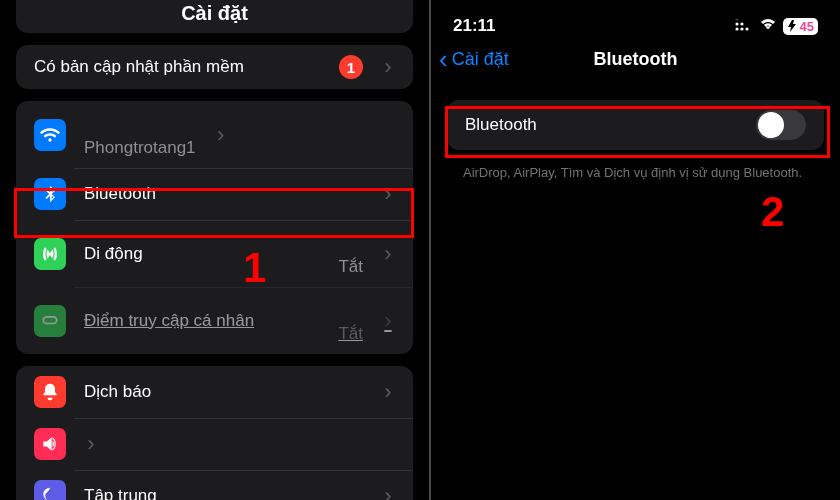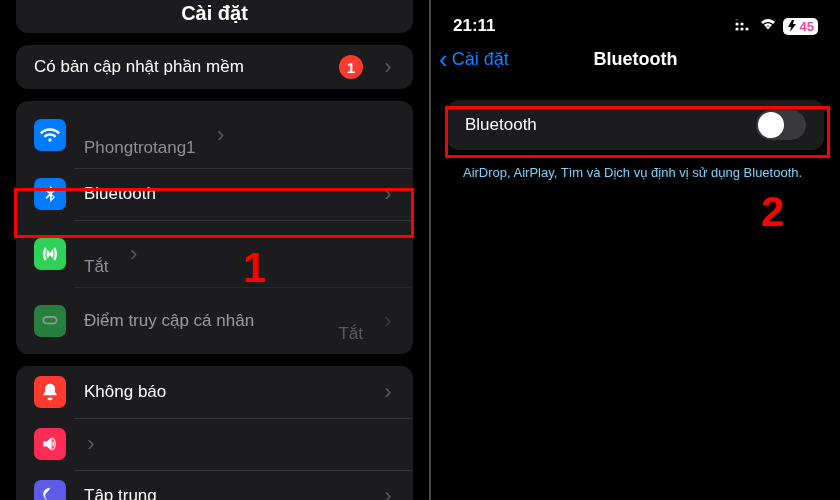--- a/index.html
+++ b/index.html
@@ -127,21 +127,21 @@
   }
   .nav-title {
     position:absolute;
     left:0; right:0;
     text-align:center;
     font-size:18px;
     font-weight:600;
     pointer-events:none;
   }
   .caption {
-    color:#7dd3fc;
+    color:#737373;
     font-size:13px;
     line-height:1.4;
     padding: 8px 32px 0;
   }
   .battery {
     display:flex; align-items:center;
     background:#fff;
     color:#ec4899;
     border-radius:5px;
     padding:1px 4px;
@@ -187,44 +187,45 @@
       <span class="label">Bluetooth</span>
       <span class="chev">›</span>
     </div>
 
     <div class="row">
       <span class="app-icon" style="background:#30d158">
         <svg viewBox="0 0 24 24">
             <path d="M6 4c-3 3-3 13 0 16l2-2c-2-2-2-10 0-12L6 4zm12 0-2 2c2 2 2 10 0 12l2 2c3-3 3-13 0-16zM9 7c-1.5 1.5-1.5 8.5 0 10l2-2c-.7-.7-.7-5.3 0-6L9 7zm6 0-2 2c.7.7.7 5.3 0 6l2 2c1.5-1.5 1.5-8.5 0-10zm-3 3a2 2 0 1 0 0 4 2 2 0 0 0 0-4z"></path>
           </svg>
       </span>
+      <span class="label">Di động</span>
       <span class="value">Tắt</span>
       <span class="chev">›</span>
     </div>
 
-    <div class="row" style="opacity:.55;">
+    <div class="row" style="opacity:.55;text-decoration:underline;">
       <span class="app-icon" style="background:#30d158">
         <svg viewBox="0 0 24 24">
             <path d="M8 6a5 5 0 0 0 0 10h8a5 5 0 0 0 0-10H8zm0 2h8a3 3 0 1 1 0 6H8a3 3 0 1 1 0-6z"></path>
           </svg>
       </span>
       <span class="label">Điểm truy cập cá nhân</span>
       <span class="value">Tắt</span>
       <span class="chev">›</span>
     </div>
   </div>
 
   <div class="group">
     <div class="row">
       <span class="app-icon" style="background:#ff3b30">
         <svg viewBox="0 0 24 24">
             <path d="M12 2a6 6 0 0 0-6 6v4l-2 3v1h16v-1l-2-3V8a6 6 0 0 0-6-6zm0 20a3 3 0 0 0 3-3H9a3 3 0 0 0 3 3z"></path>
           </svg>
       </span>
-      <span class="label">Không báo</span>
+      <span class="label">Dịch báo</span>
       <span class="chev">›</span>
     </div>
     <div class="row">
       <span class="app-icon" style="background:#ff2d55">
         <svg viewBox="0 0 24 24">
             <path d="M4 9v6h4l6 5V4L8 9H4zm13 3a4 4 0 0 0-2-3.5v7A4 4 0 0 0 17 12zm-2-8v2a8 8 0 0 1 0 12v2a10 10 0 0 0 0-16z"></path>
           </svg>
       </span>
       <span class="chev">›</span>
     </div>

